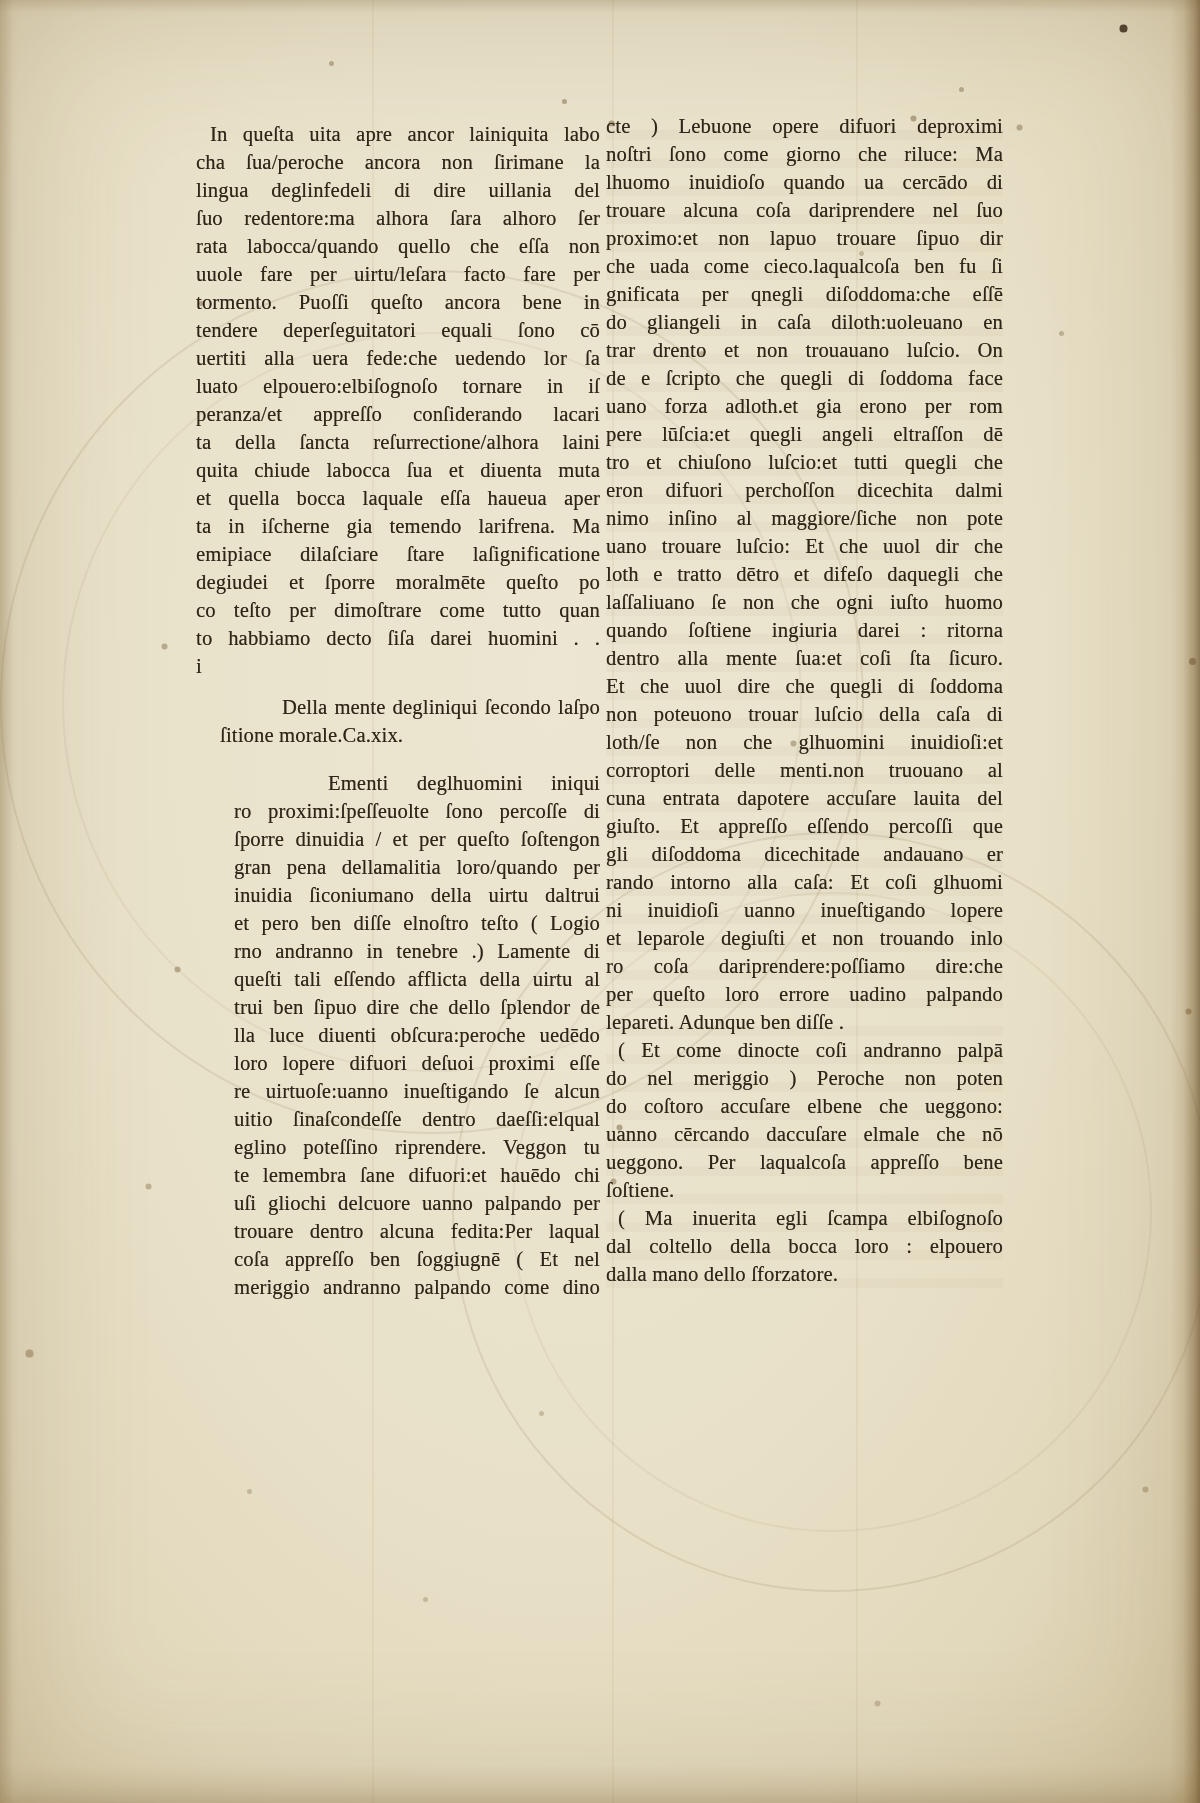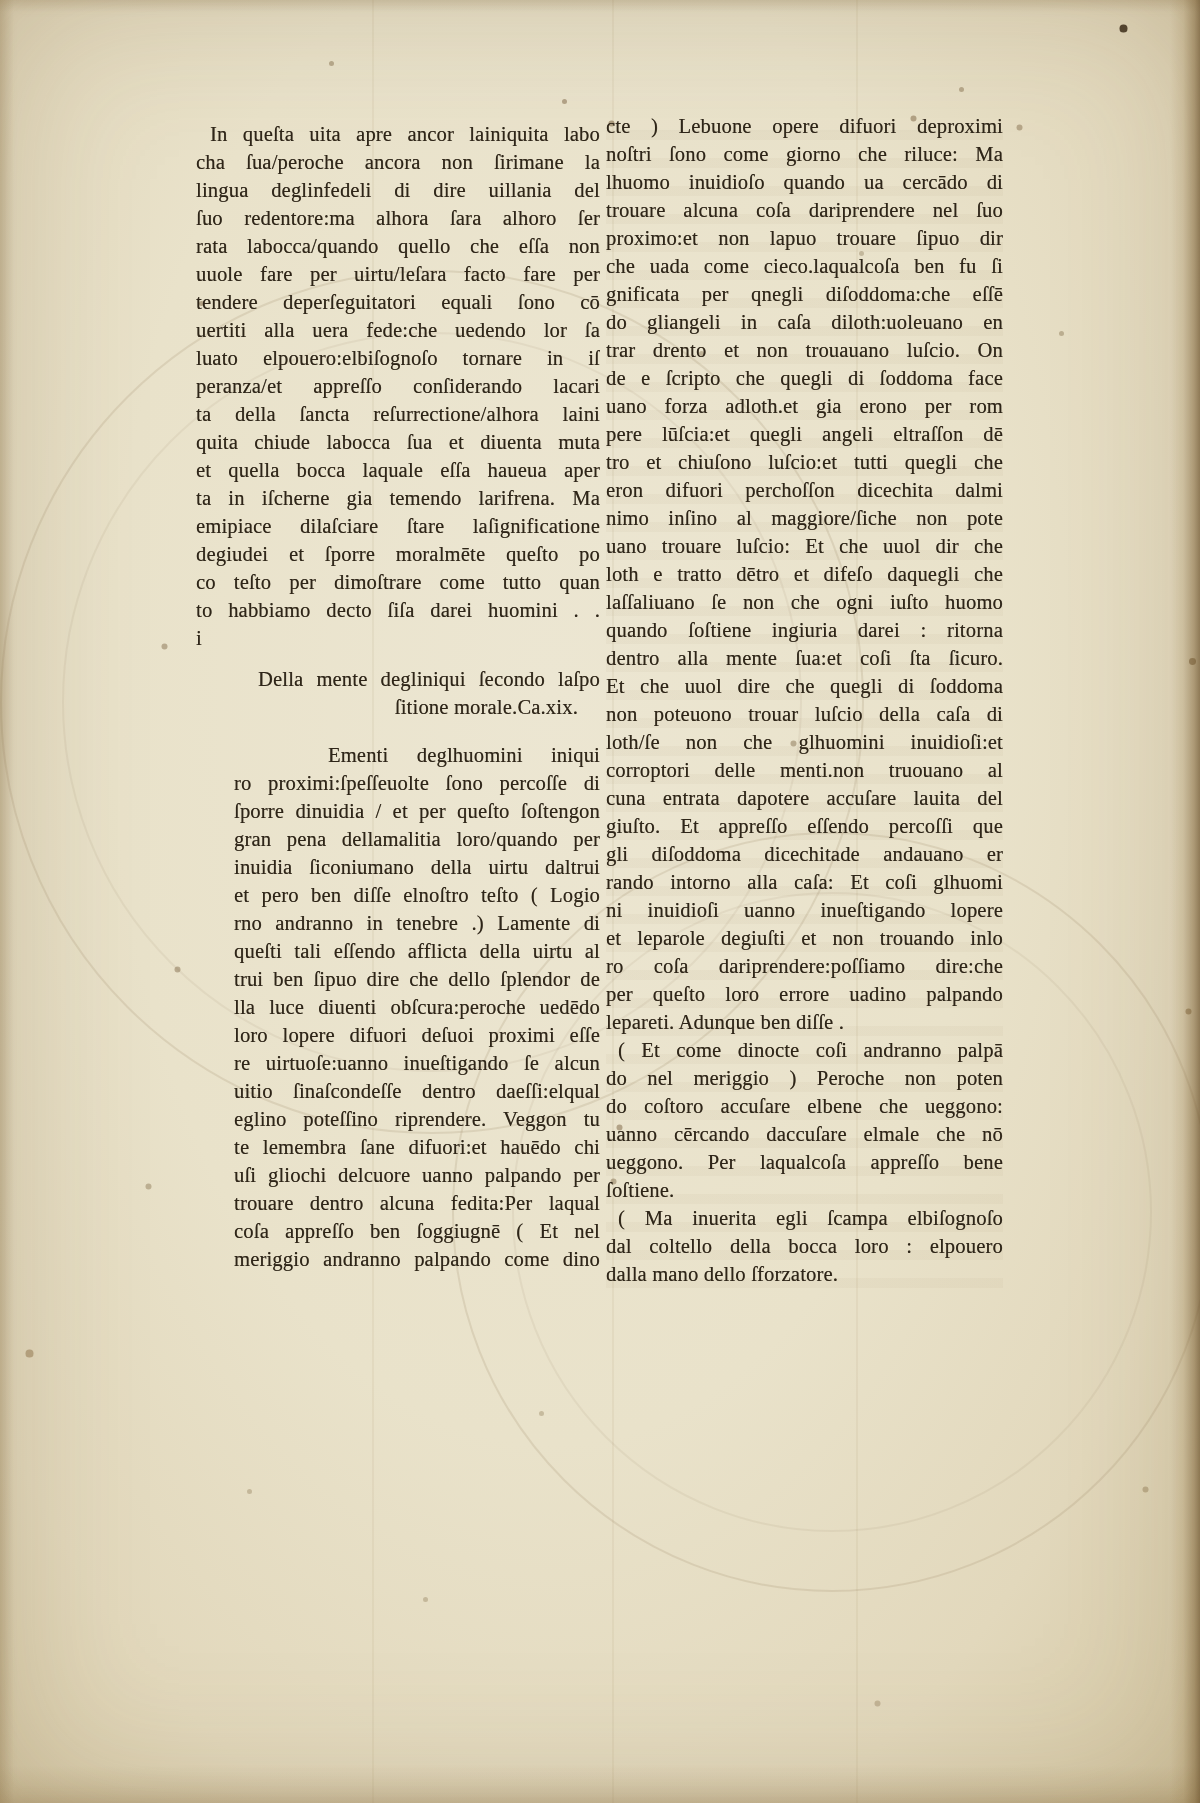--- a/index.html
+++ b/index.html
@@ -69,23 +69,23 @@
     background:repeating-linear-gradient(0deg, rgba(150,127,90,.055) 0 10px, rgba(150,127,90,0) 10px 28px);}
 
   .line{
     height:28px;line-height:28px;font-size:20.5px;overflow:hidden;
     text-align:justify;text-align-last:justify;
     letter-spacing:.2px;
     text-shadow:.25px .25px 0 rgba(46,37,24,.55);
   }
   .line.nj{text-align-last:left;}
 
-  .heading{margin-top:13px;}
+  .heading{margin-top:13px;margin-left:24px;}
   .heading .h1{padding-left:62px;}
-  .heading .h2{display:flex;justify-content:flex-end;padding-right:22px;text-align-last:auto;font-family:Liberation Serif, serif;}
+  .heading .h2{display:flex;justify-content:flex-start;padding-right:22px;text-align-last:auto;font-family:Liberation Serif, serif;}
   .para2{margin-top:20px;margin-left:38px;}
 </style>
 </head>
 <body>
 
 <div class="page">
 
   <div class="chain c1"></div>
   <div class="chain c2"></div>
   <div class="chain c3"></div>
@@ -98,20 +98,21 @@
   <div class="specks"></div>
 
   <div class="col col-left">
     <div class="block">
         <div class="line" style="padding-left: 14px;">In queſta uita apre ancor lainiquita labo</div>
         <div class="line">cha ſua/peroche ancora non ſirimane la</div>
         <div class="line">lingua deglinfedeli di dire uillania del</div>
         <div class="line">ſuo redentore:ma alhora ſara alhoro ſer</div>
         <div class="line">rata labocca/quando quello che eſſa non</div>
         <div class="line">uuole fare per uirtu/leſara facto fare per</div>
+        <div class="line">tormento. Puoſſi queſto ancora bene in</div>
         <div class="line">tendere deperſeguitatori equali ſono cō</div>
         <div class="line">uertiti alla uera fede:che uedendo lor ſa</div>
         <div class="line">luato elpouero:elbiſognoſo tornare in iſ</div>
         <div class="line">peranza/et appreſſo conſiderando lacari</div>
         <div class="line">ta della ſancta reſurrectione/alhora laini</div>
         <div class="line">quita chiude labocca ſua et diuenta muta</div>
         <div class="line">et quella bocca laquale eſſa haueua aper</div>
         <div class="line">ta in iſcherne gia temendo larifrena. Ma</div>
         <div class="line">emipiace dilaſciare ſtare laſignificatione</div>
         <div class="line">degiudei et ſporre moralmēte queſto po</div>

